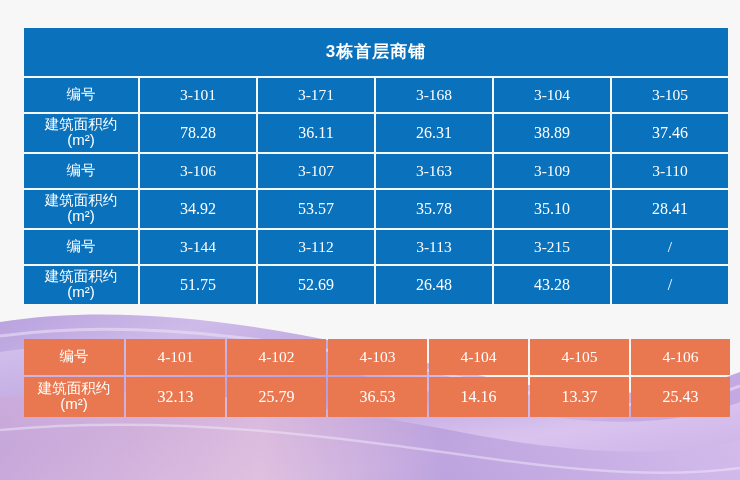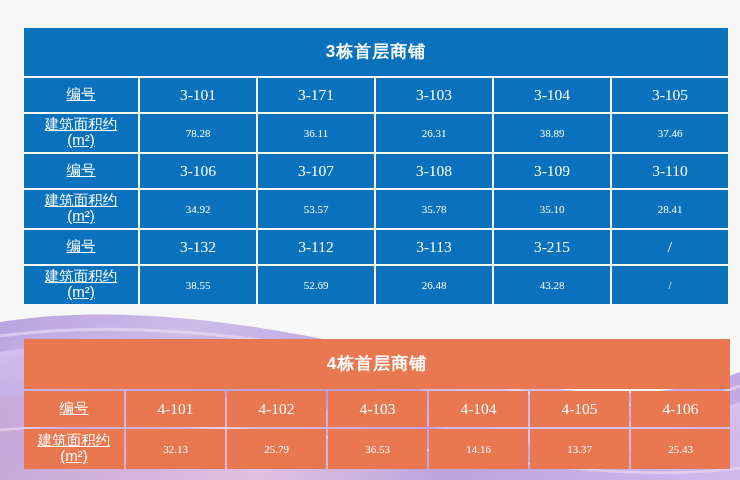--- a/index.html
+++ b/index.html
@@ -50,30 +50,29 @@
     line-height: 1.1;
   }
   .tbl .title-cell {
     font-size: 17px;
     font-weight: bold;
     letter-spacing: 1px;
     height: 48px;
   }
   .tbl .lbl {
     font-size: 14.5px;
-    text-decoration: underline;
   }
   .tbl .lbl .unit {
     display: block;
     font-size: 15px;
     margin-top: -1px;
     letter-spacing: 0;
   }
   .tbl .val {
-    font-size: 11px;
+    font-size: 16px;
     font-family: "Liberation Serif", "DejaVu Serif", serif;
   }
   .tbl .code {
     font-size: 15.5px;
     font-family: "Liberation Serif", "DejaVu Serif", serif;
     margin-top: 20px;
   }
 
   
   #table-building-3 {
@@ -150,92 +149,89 @@
     </colgroup>
     <tbody>
       <tr>
         <td class="title-cell" colspan="6">3栋首层商铺</td>
       </tr>
 
       <tr class="r-code">
         <td class="lbl">编号</td>
         <td class="code">3-101</td>
         <td class="code">3-171</td>
-        <td class="code">3-103</td>
+        <td class="code">3-168</td>
         <td class="code">3-104</td>
         <td class="code">3-105</td>
       </tr>
       <tr class="r-area">
         <td class="lbl">
           <span>建筑面积约</span>
           <span class="unit">(m²)</span>
         </td>
         <td class="val">78.28</td>
         <td class="val">36.11</td>
         <td class="val">26.31</td>
         <td class="val">38.89</td>
         <td class="val">37.46</td>
       </tr>
 
       <tr class="r-code">
         <td class="lbl">编号</td>
         <td class="code">3-106</td>
         <td class="code">3-107</td>
-        <td class="code">3-108</td>
+        <td class="code">3-163</td>
         <td class="code">3-109</td>
         <td class="code">3-110</td>
       </tr>
       <tr class="r-area">
         <td class="lbl">
           <span>建筑面积约</span>
           <span class="unit">(m²)</span>
         </td>
         <td class="val">34.92</td>
         <td class="val">53.57</td>
         <td class="val">35.78</td>
         <td class="val">35.10</td>
         <td class="val">28.41</td>
       </tr>
 
       <tr class="r-code">
         <td class="lbl">编号</td>
-        <td class="code">3-132</td>
+        <td class="code">3-144</td>
         <td class="code">3-112</td>
         <td class="code">3-113</td>
         <td class="code">3-215</td>
         <td class="code">/</td>
       </tr>
       <tr class="r-area">
         <td class="lbl">
           <span>建筑面积约</span>
           <span class="unit">(m²)</span>
         </td>
-        <td class="val">38.55</td>
+        <td class="val">51.75</td>
         <td class="val">52.69</td>
         <td class="val">26.48</td>
         <td class="val">43.28</td>
         <td class="val">/</td>
       </tr>
     </tbody>
   </table>
 
   <table class="tbl" id="table-building-4">
     <colgroup>
       <col style="width:100px">
       <col style="width:99px">
         <col style="width:99px">
         <col style="width:99px">
       <col style="width:99px">
         <col style="width:99px">
         <col style="width:99px">
     </colgroup>
     <tbody>
-      <tr>
-        <td class="title-cell" colspan="7">4栋首层商铺</td>
-      </tr>
       <tr class="r-code">
         <td class="lbl">编号</td>
         <td class="code">4-101</td>
         <td class="code">4-102</td>
         <td class="code">4-103</td>
         <td class="code">4-104</td>
         <td class="code">4-105</td>
         <td class="code">4-106</td>
       </tr>
       <tr class="r-area">

